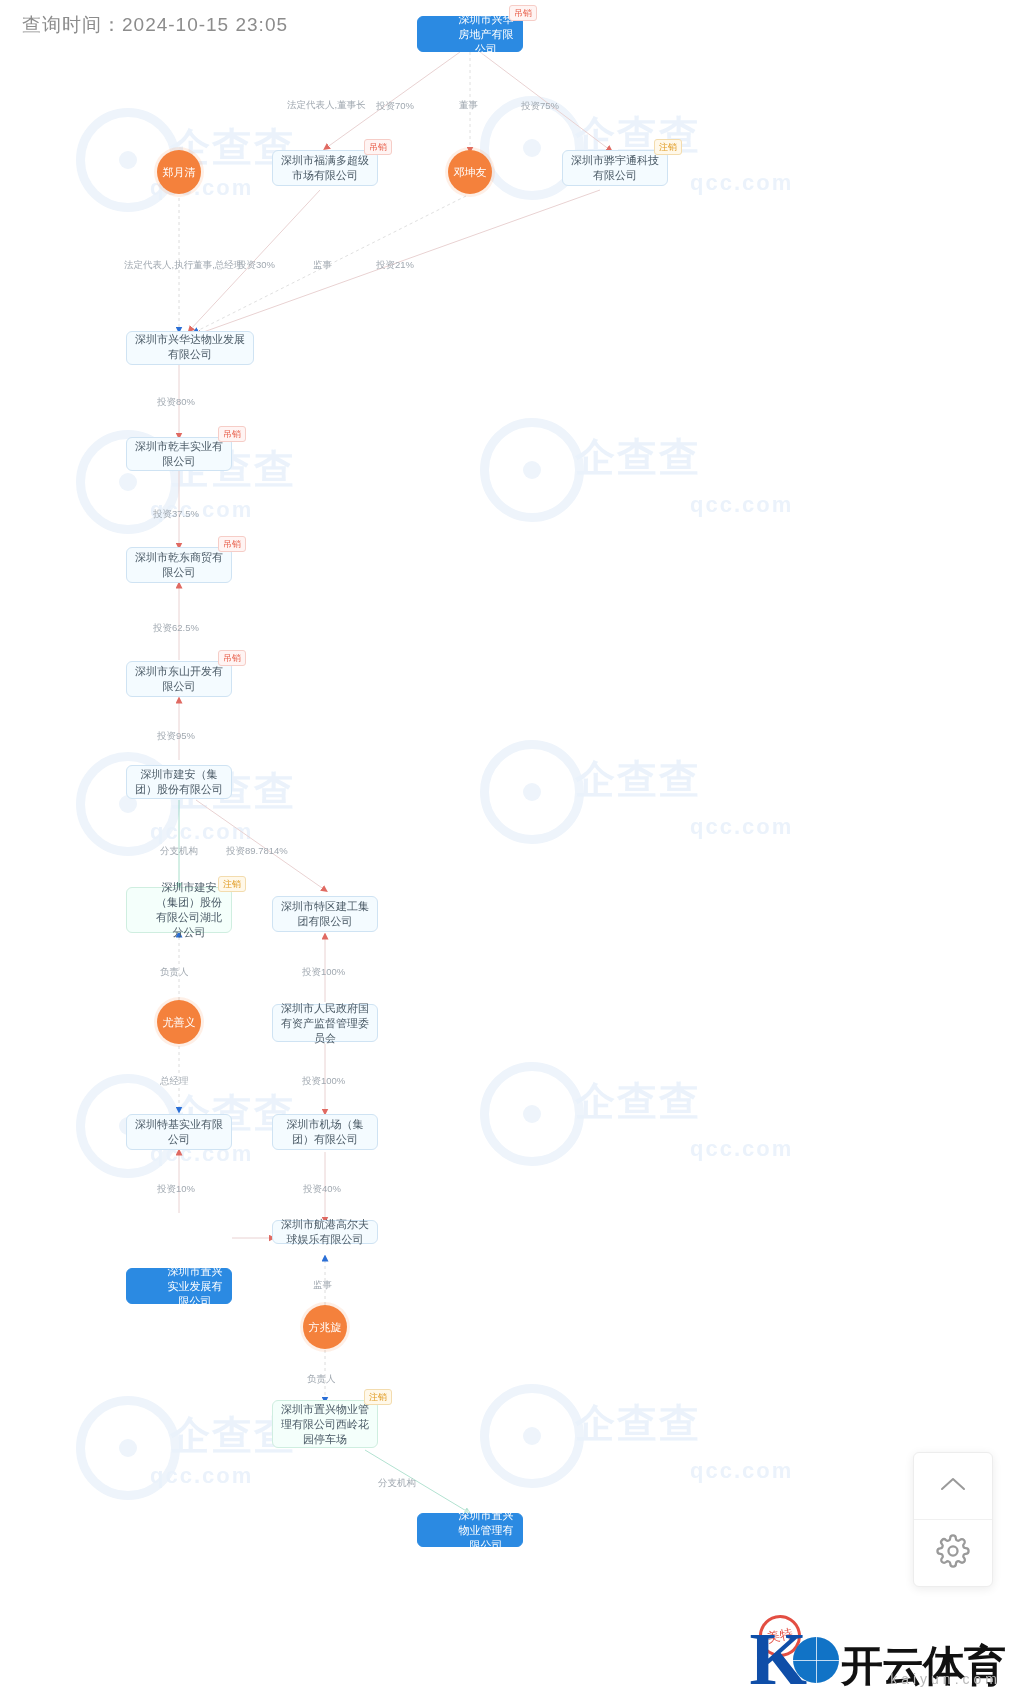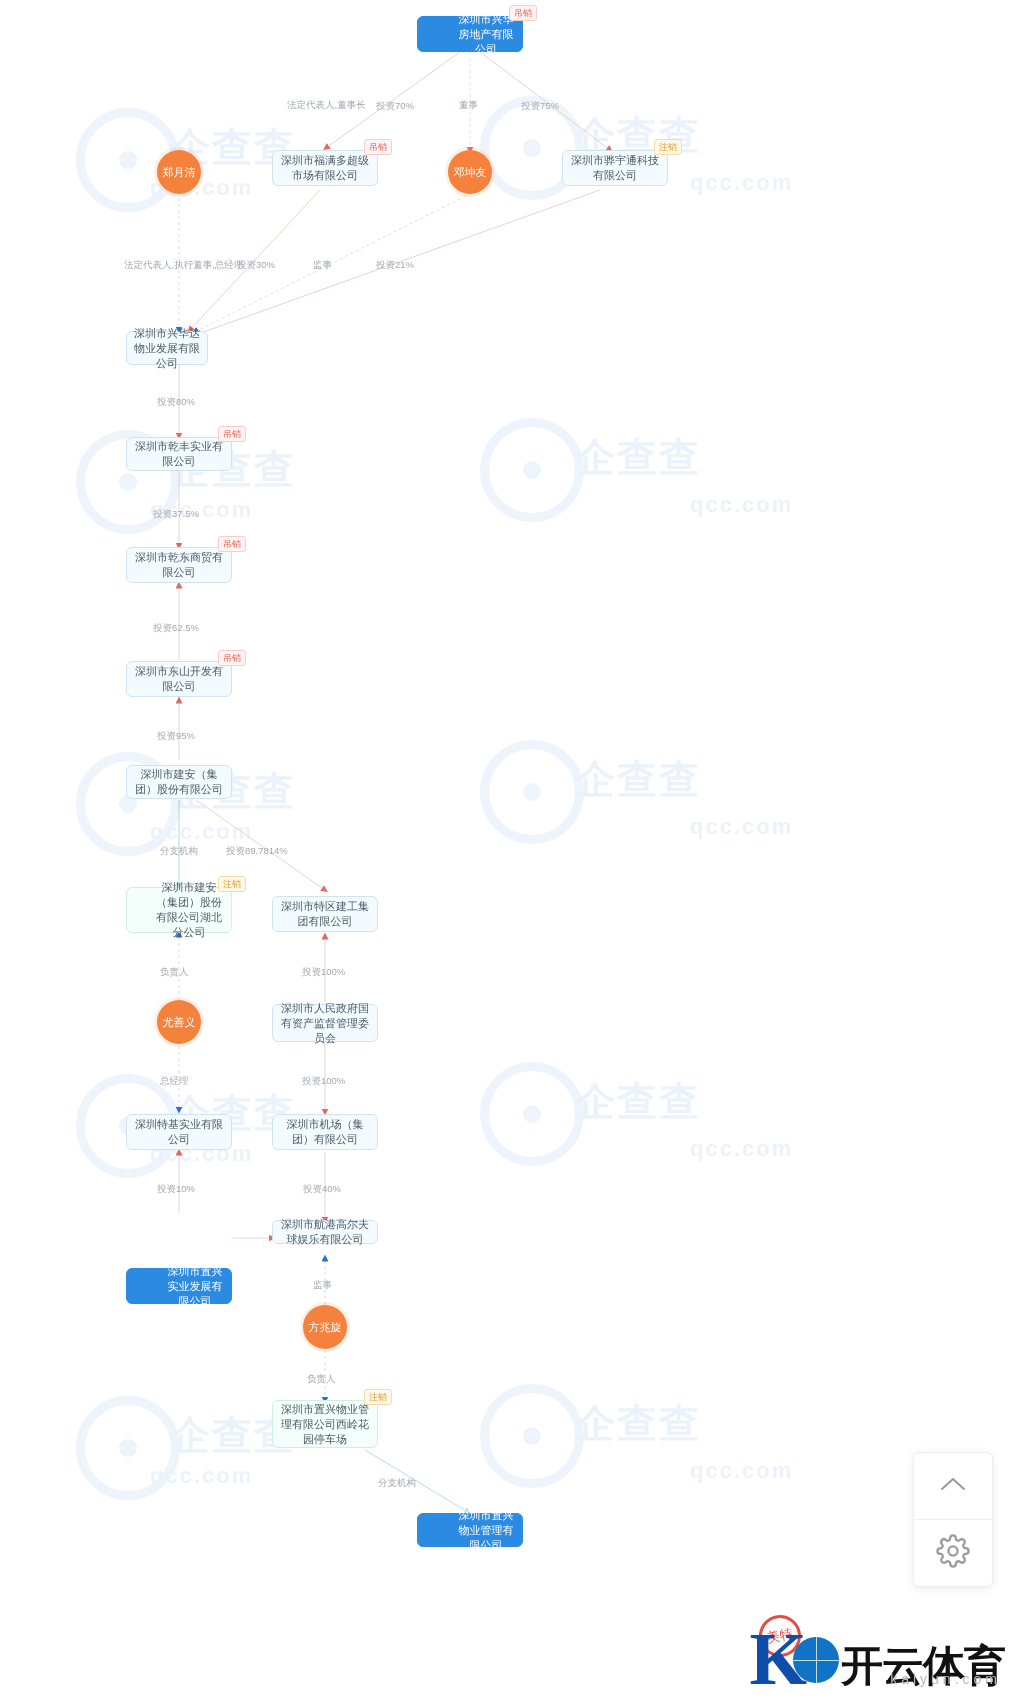--- a/index.html
+++ b/index.html
@@ -154,20 +154,21 @@
 
     <path d="M325,1002 L325,936" stroke="#e9d2d2" stroke-width="1" fill="none" marker-end="url(#ar-red)"></path>
     <path d="M325,1044 L325,1112" stroke="#e9d2d2" stroke-width="1" fill="none" marker-end="url(#ar-red)"></path>
     <path d="M325,1152 L325,1220" stroke="#e9d2d2" stroke-width="1" fill="none" marker-end="url(#ar-red)"></path>
     <path d="M232,1238 L272,1238" stroke="#e9d2d2" stroke-width="1" fill="none" marker-end="url(#ar-red)"></path>
     <path d="M325,1305 L325,1258" stroke="#dcdcdc" stroke-width="1" fill="none" stroke-dasharray="3,3" marker-end="url(#ar-blue)"></path>
     <path d="M325,1350 L325,1400" stroke="#dcdcdc" stroke-width="1" fill="none" stroke-dasharray="3,3" marker-end="url(#ar-blue)"></path>
     <path d="M365,1450 L468,1512" stroke="#3fb68b" stroke-width="1" fill="none" opacity=".4" marker-end="url(#ar-green)"></path>
   </svg>
 
+  <div class="query-time">查询时间：2024-10-15 23:05</div>
 
   <div class="node" style="left:417px;top:16px;width:106px;height:36px;">
     <div class="box blue" style="width:106px;height:36px;">深圳市兴华房地产有限公司</div>
     <div class="badge">吊销</div>
   </div>
 
   <div class="node" style="left:157px;top:150px;width:44px;height:44px;">
     <div class="person" style="width:44px;height:44px;">郑月清</div>
   </div>
 
@@ -179,21 +180,21 @@
   <div class="node" style="left:448px;top:150px;width:44px;height:44px;">
     <div class="person" style="width:44px;height:44px;">邓坤友</div>
   </div>
 
   <div class="node" style="left:562px;top:150px;width:106px;height:36px;">
     <div class="box" style="width:106px;height:36px;">深圳市骅宇通科技有限公司</div>
     <div class="badge cancel">注销</div>
   </div>
 
   <div class="node" style="left:126px;top:331px;width:106px;height:34px;">
-    <div class="box" style="width:82px;height:34px;">深圳市兴华达物业发展有限公司</div>
+    <div class="box" style="width:128px;height:34px;font-family:Liberation Mono, monospace;">深圳市兴华达物业发展有限公司</div>
   </div>
 
   <div class="node" style="left:126px;top:437px;width:106px;height:34px;">
     <div class="box" style="width:106px;height:34px;">深圳市乾丰实业有限公司</div>
     <div class="badge">吊销</div>
   </div>
 
   <div class="node" style="left:126px;top:547px;width:106px;height:36px;">
     <div class="box" style="width:106px;height:36px;">深圳市乾东商贸有限公司</div>
     <div class="badge">吊销</div>

